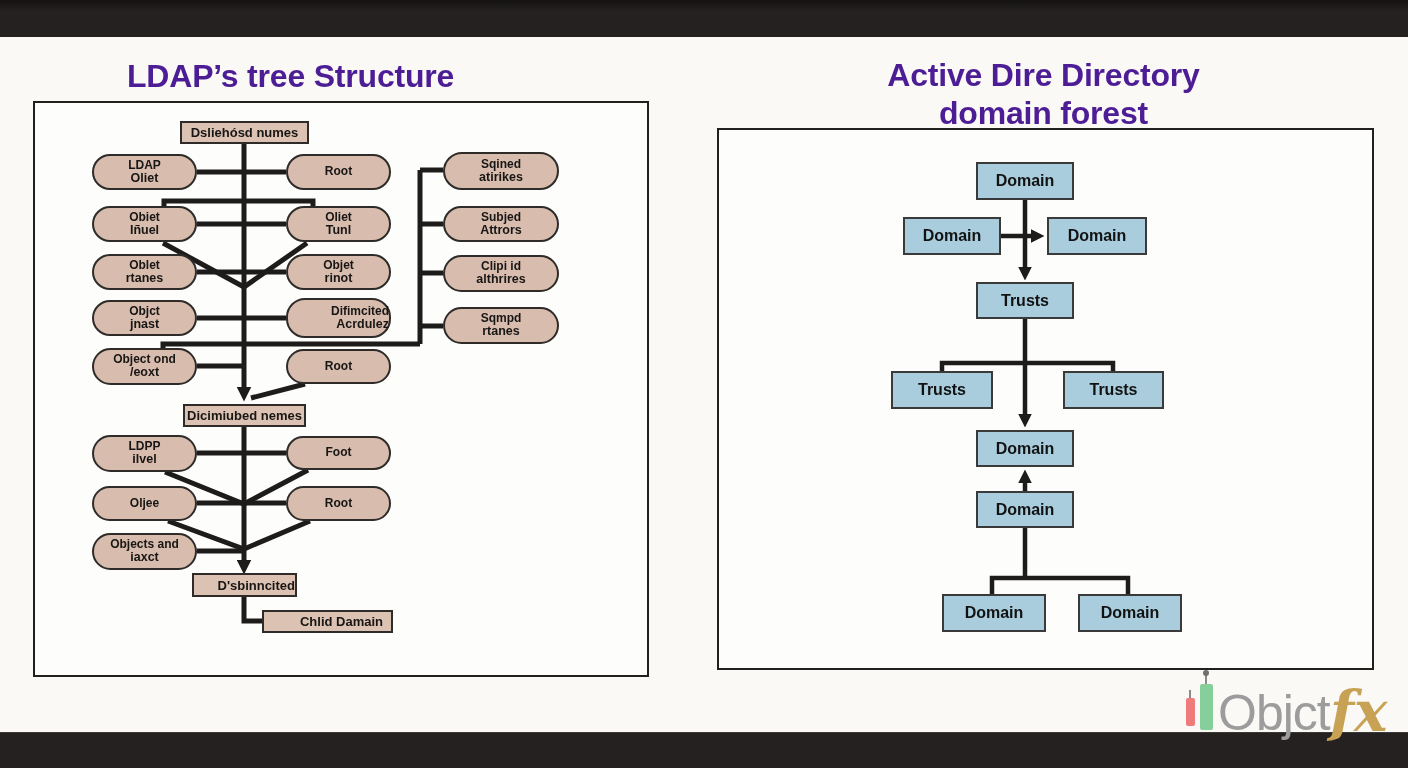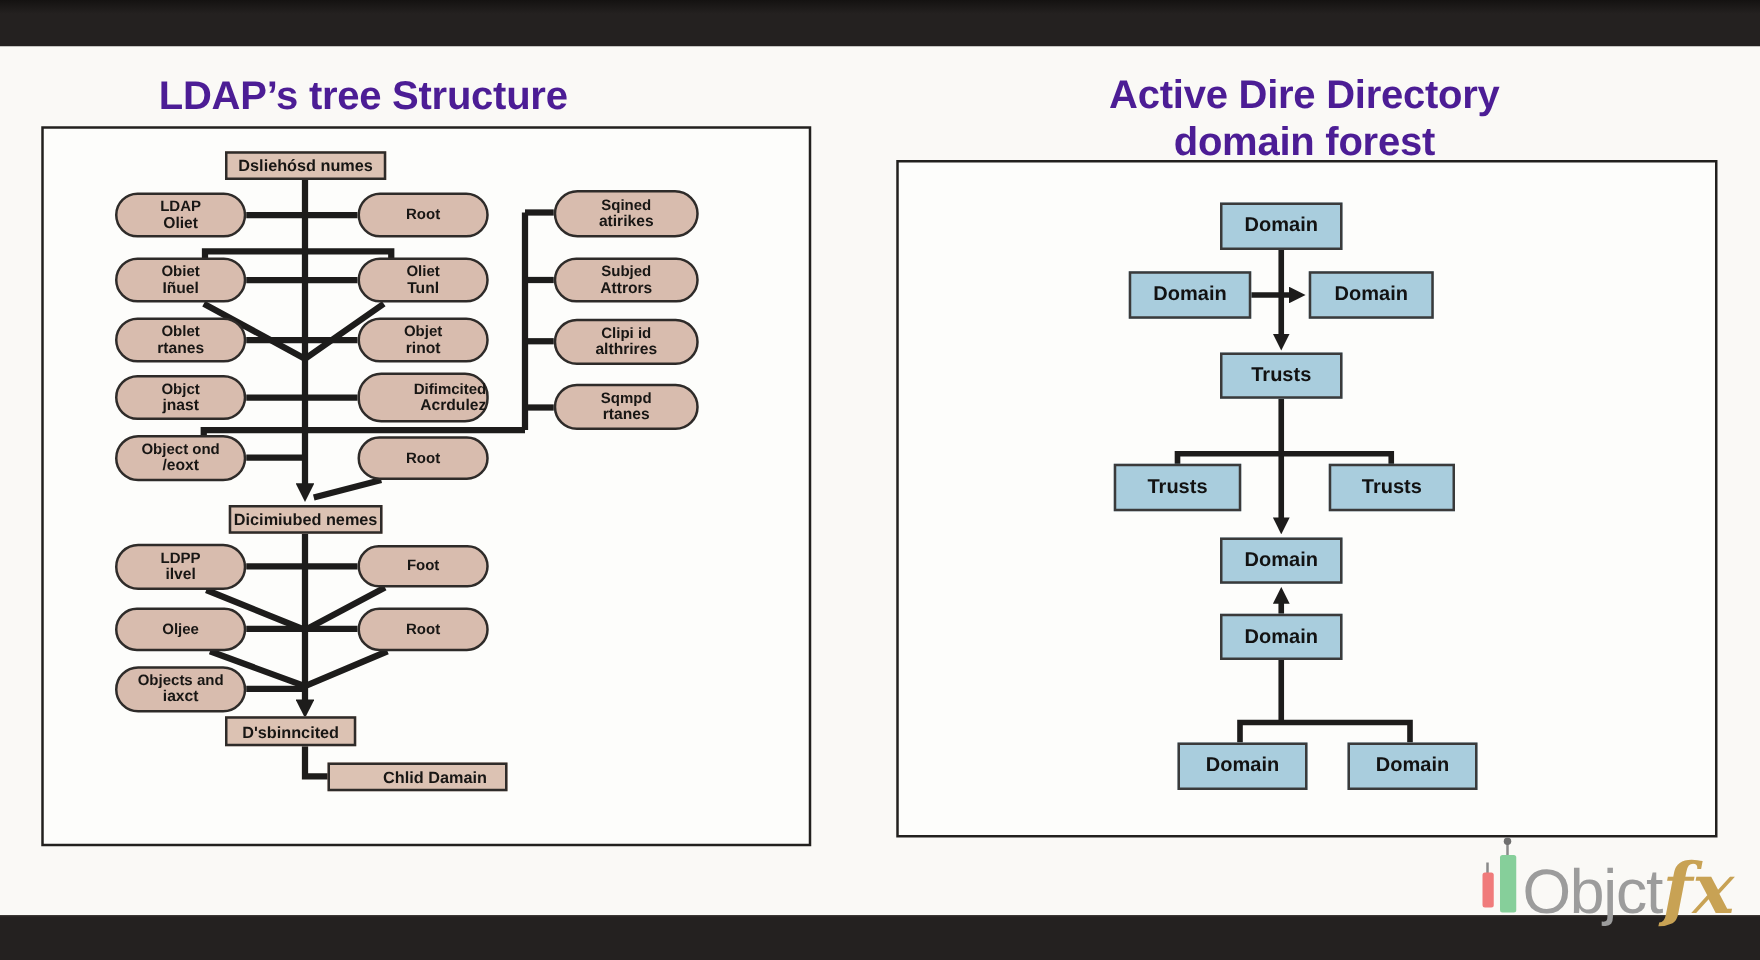--- a/index.html
+++ b/index.html
@@ -178,24 +178,24 @@
 </div>
 <div class="pill" style="left:286px;top:486px;width:105px;height:35px;">
   <span class="t">Root</span>
 </div>
 
 <div class="pill" style="left:92px;top:533px;width:105px;height:37px;">
   <span class="t">Objects and</span>
   <span class="b">iaxct</span>
 </div>
 
-<div class="rectnode" style="left:180px;top:573px;width:105px;height:24px;">
+<div class="rectnode" style="left:192px;top:573px;width:105px;height:24px;justify-content:flex-end;">
   <span>D'sbinncited</span>
 </div>
-<div class="rectnode" style="left:262px;top:610px;width:144px;height:23px;padding-left:28px;">
+<div class="rectnode" style="left:262px;top:610px;width:131px;height:23px;padding-left:28px;">
   <span>Chlid Damain</span>
 </div>
 
 <div class="bluebox" style="left:976px;top:162px;width:98px;height:38px;">
   <span>Domain</span>
 </div>
 <div class="bluebox" style="left:903px;top:217px;width:98px;height:38px;">
   <span>Domain</span>
 </div>
 <div class="bluebox" style="left:1047px;top:217px;width:100px;height:38px;">

